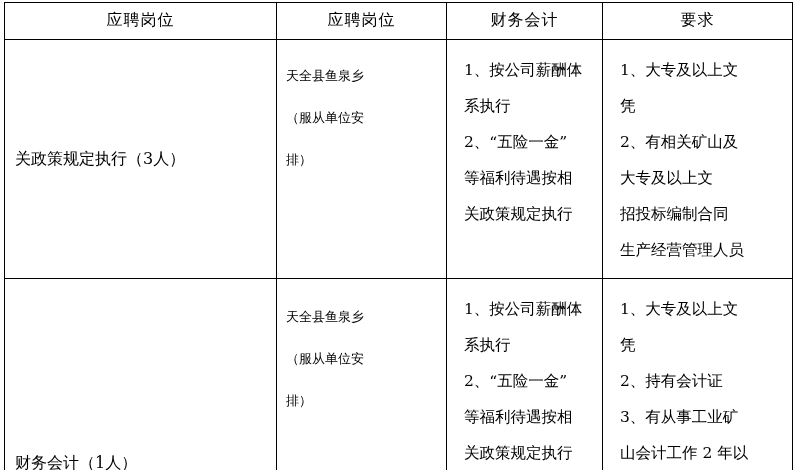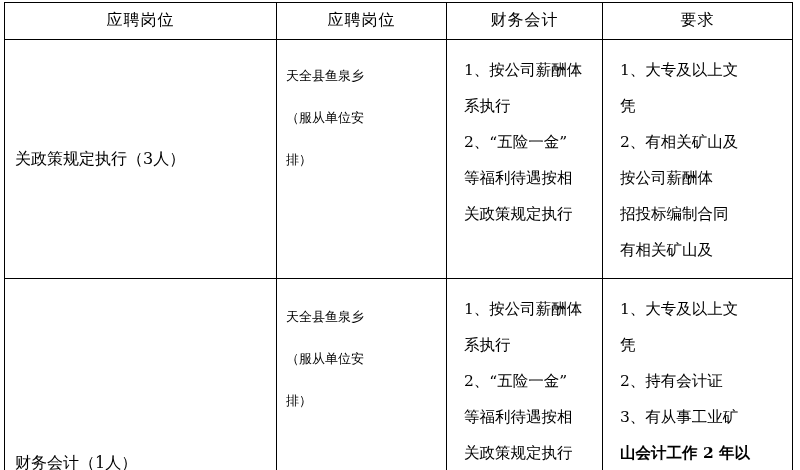--- a/index.html
+++ b/index.html
@@ -81,21 +81,21 @@
     padding-bottom: 40px;
   }
   .loc-inner {
     padding: 8px 6px 0 9px;
     font-size: 13px;
     line-height: 29px;
   }
   .row2 .loc-inner {
     padding-top: 10px;
   }
-  .nowrap-line { white-space: nowrap; font-weight: bold; }
+  .nowrap-line { white-space: nowrap; }
 </style>
 </head>
 <body>
 
 <div class="doc">
   <table class="recruit-table">
     <colgroup>
       <col class="c0">
       <col class="c1">
       <col class="c2">
@@ -138,23 +138,23 @@
             <p>2、“五险一金”</p>
             <p>等福利待遇按相</p>
             <p>关政策规定执行</p>
           </div>
         </td>
         <td>
           <div class="cell-block">
             <p>1、大专及以上文</p>
             <p>凭</p>
             <p>2、有相关矿山及</p>
-            <p>按公司薪酬体</p>
+            <p>大专及以上文</p>
             <p>招投标编制合同</p>
-            <p>有相关矿山及</p>
+            <p>生产经营管理人员</p>
           </div>
         </td>
       </tr>
       <tr class="row2">
         <td>
           <div class="pos-wrap">
             <div class="pos-inner">财务会计（1人）</div>
           </div>
         </td>
         <td>

